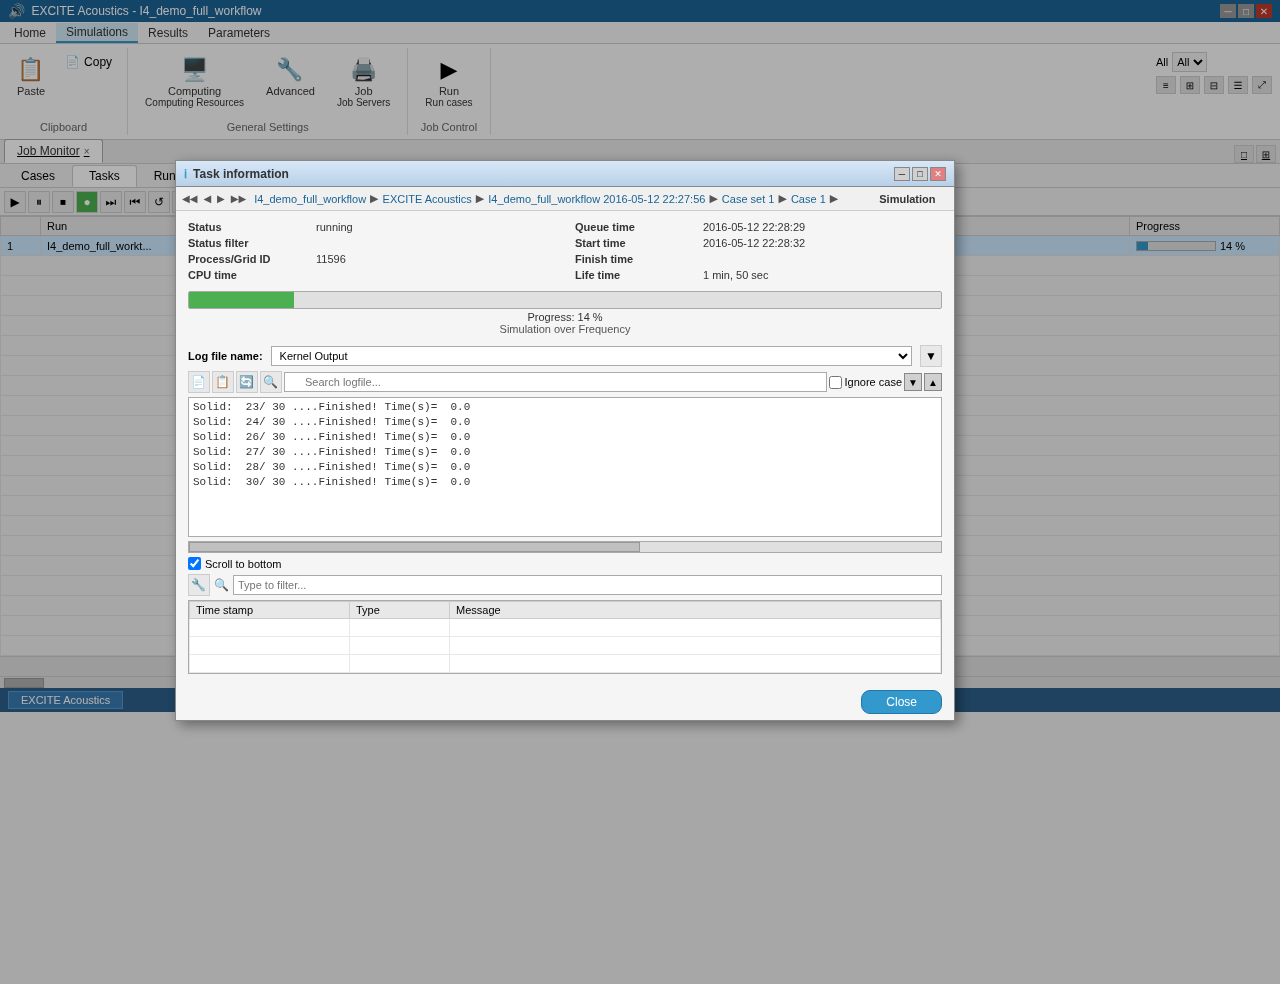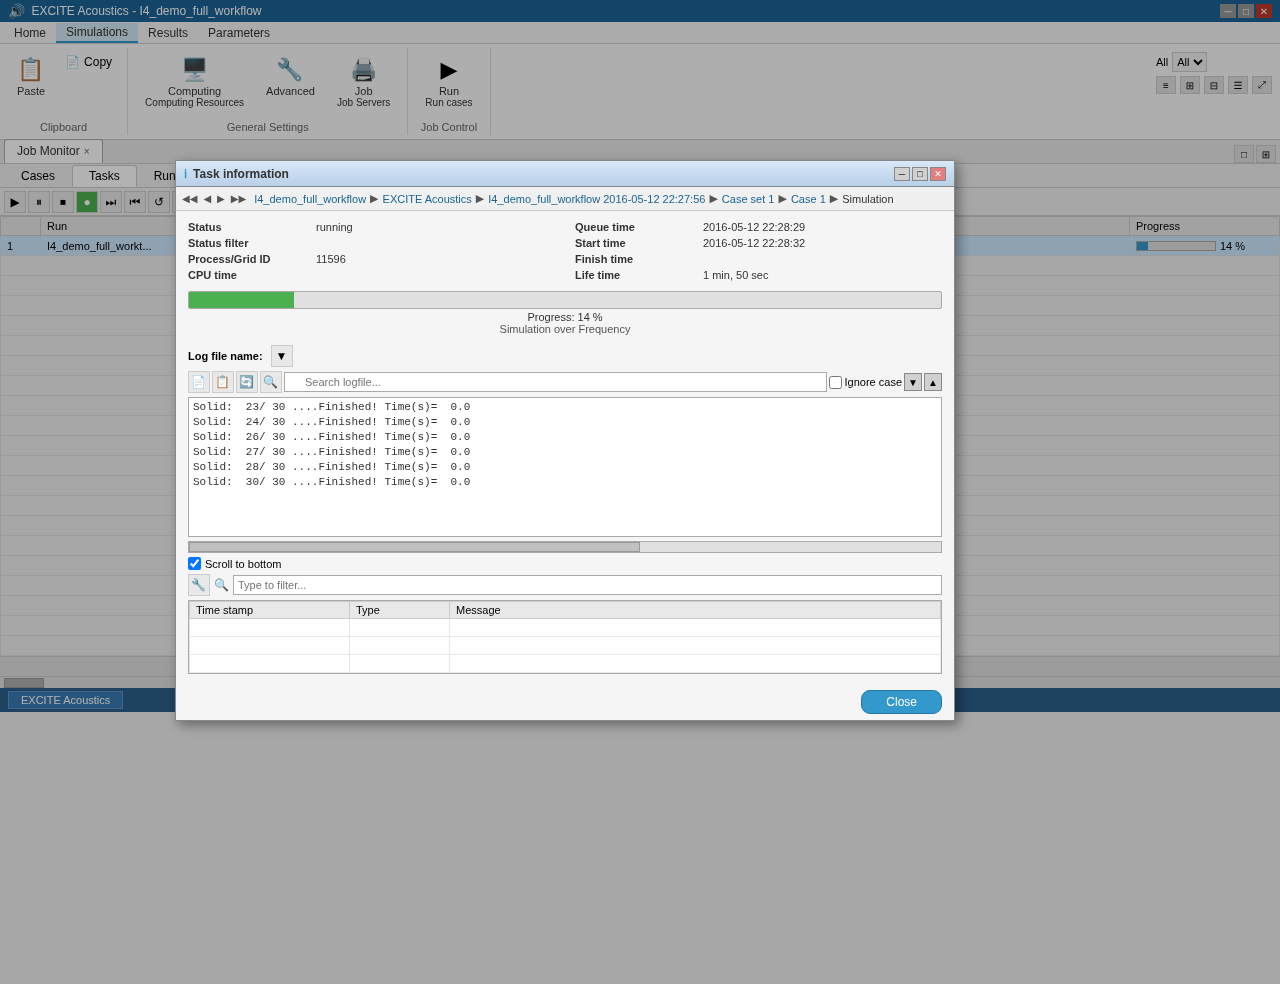--- a/index.html
+++ b/index.html
@@ -95,20 +95,21 @@
     .view-btn { width: 20px; height: 18px; background: #e0e0e0; border: 1px solid #ccc; cursor: pointer; font-size: 10px; display: flex; align-items: center; justify-content: center; }
 
     
     .tab-bar {
       background: #e8e8e8;
       border-bottom: 1px solid #ccc;
       height: 24px;
       display: flex;
       align-items: flex-end;
       padding-left: 4px;
+      text-decoration: underline;
     }
     .tab {
       padding: 4px 12px;
       background: #d0d8e8;
       border: 1px solid #aaa;
       border-bottom: none;
       cursor: pointer;
       font-size: 12px;
       color: #333;
       border-radius: 3px 3px 0 0;
@@ -230,21 +231,21 @@
       height: 24px;
       display: flex;
       align-items: center;
       padding: 0 4px;
       font-size: 11px;
       color: #333;
       gap: 2px;
     }
     .breadcrumb-arrow { color: #555; margin: 0 2px; }
     .breadcrumb-item { color: #1a6496; cursor: pointer; }
-    .breadcrumb-item.current { color: #333; font-weight: normal; cursor: default; }
+    .breadcrumb-item.current { color: #333; font-weight: bold; cursor: default; margin-left: 37px; }
     .breadcrumb-nav { display: flex; gap: 2px; margin-right: 4px; }
     .nav-btn { font-size: 10px; cursor: pointer; color: #555; padding: 0 2px; }
 
     
     .dialog-body {
       padding: 10px 12px;
       display: flex;
       flex-direction: column;
       gap: 6px;
     }
@@ -742,20 +743,23 @@
           <div class="progress-bar-inner" style="width:14%;"></div>
         </div>
         <div class="progress-label">Progress: 14 %</div>
         <div class="simulation-label">Simulation over Frequency</div>
       </div>
 
       <div class="log-section">
 
         <div class="log-label-row">
           <span class="log-label">Log file name:</span>
+          <select class="log-select">
+            <option>Kernel Output</option>
+          </select>
           <button class="log-tool-btn">▼</button>
         </div>
 
         <div class="log-toolbar">
           <button class="log-tool-btn">📄</button>
           <button class="log-tool-btn">📋</button>
           <button class="log-tool-btn">🔄</button>
           <button class="log-tool-btn">🔍</button>
           <input class="log-search-input" type="text" placeholder="Search logfile..." style="">
           <label class="ignore-case-label">

